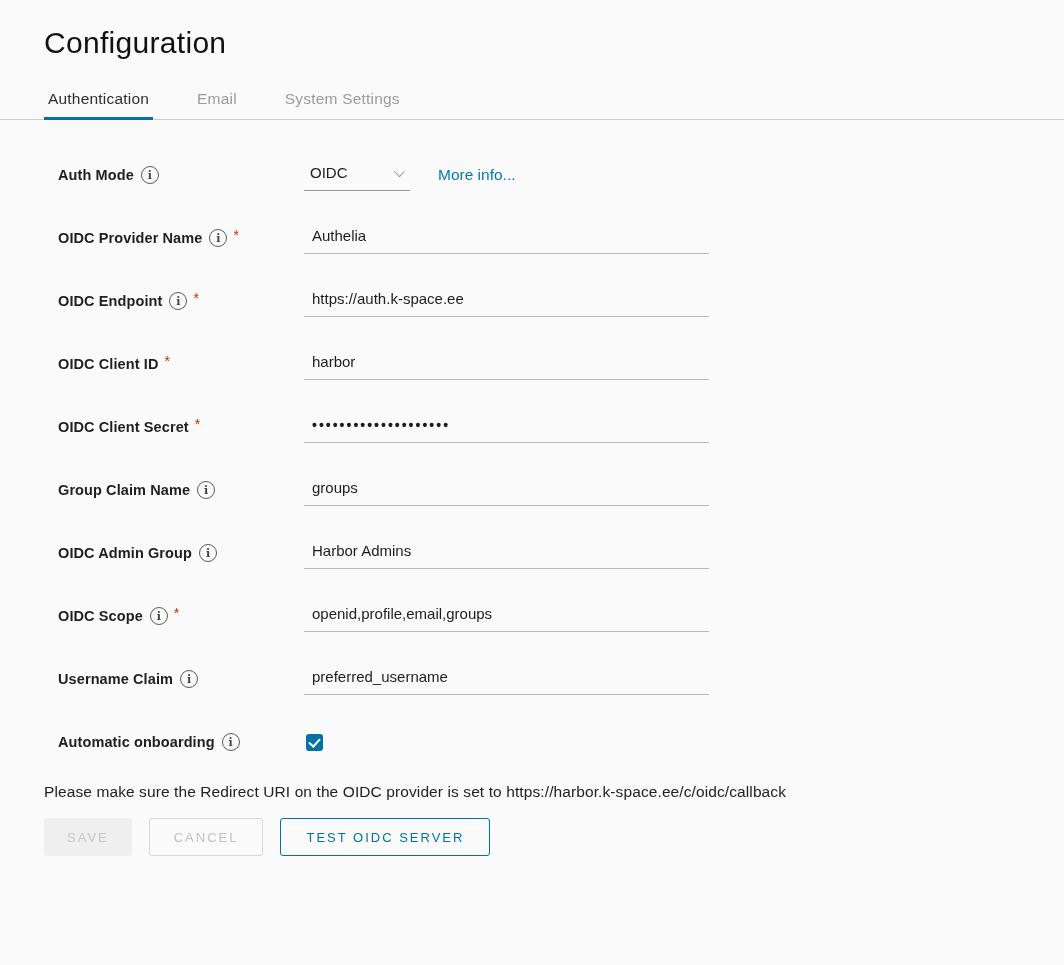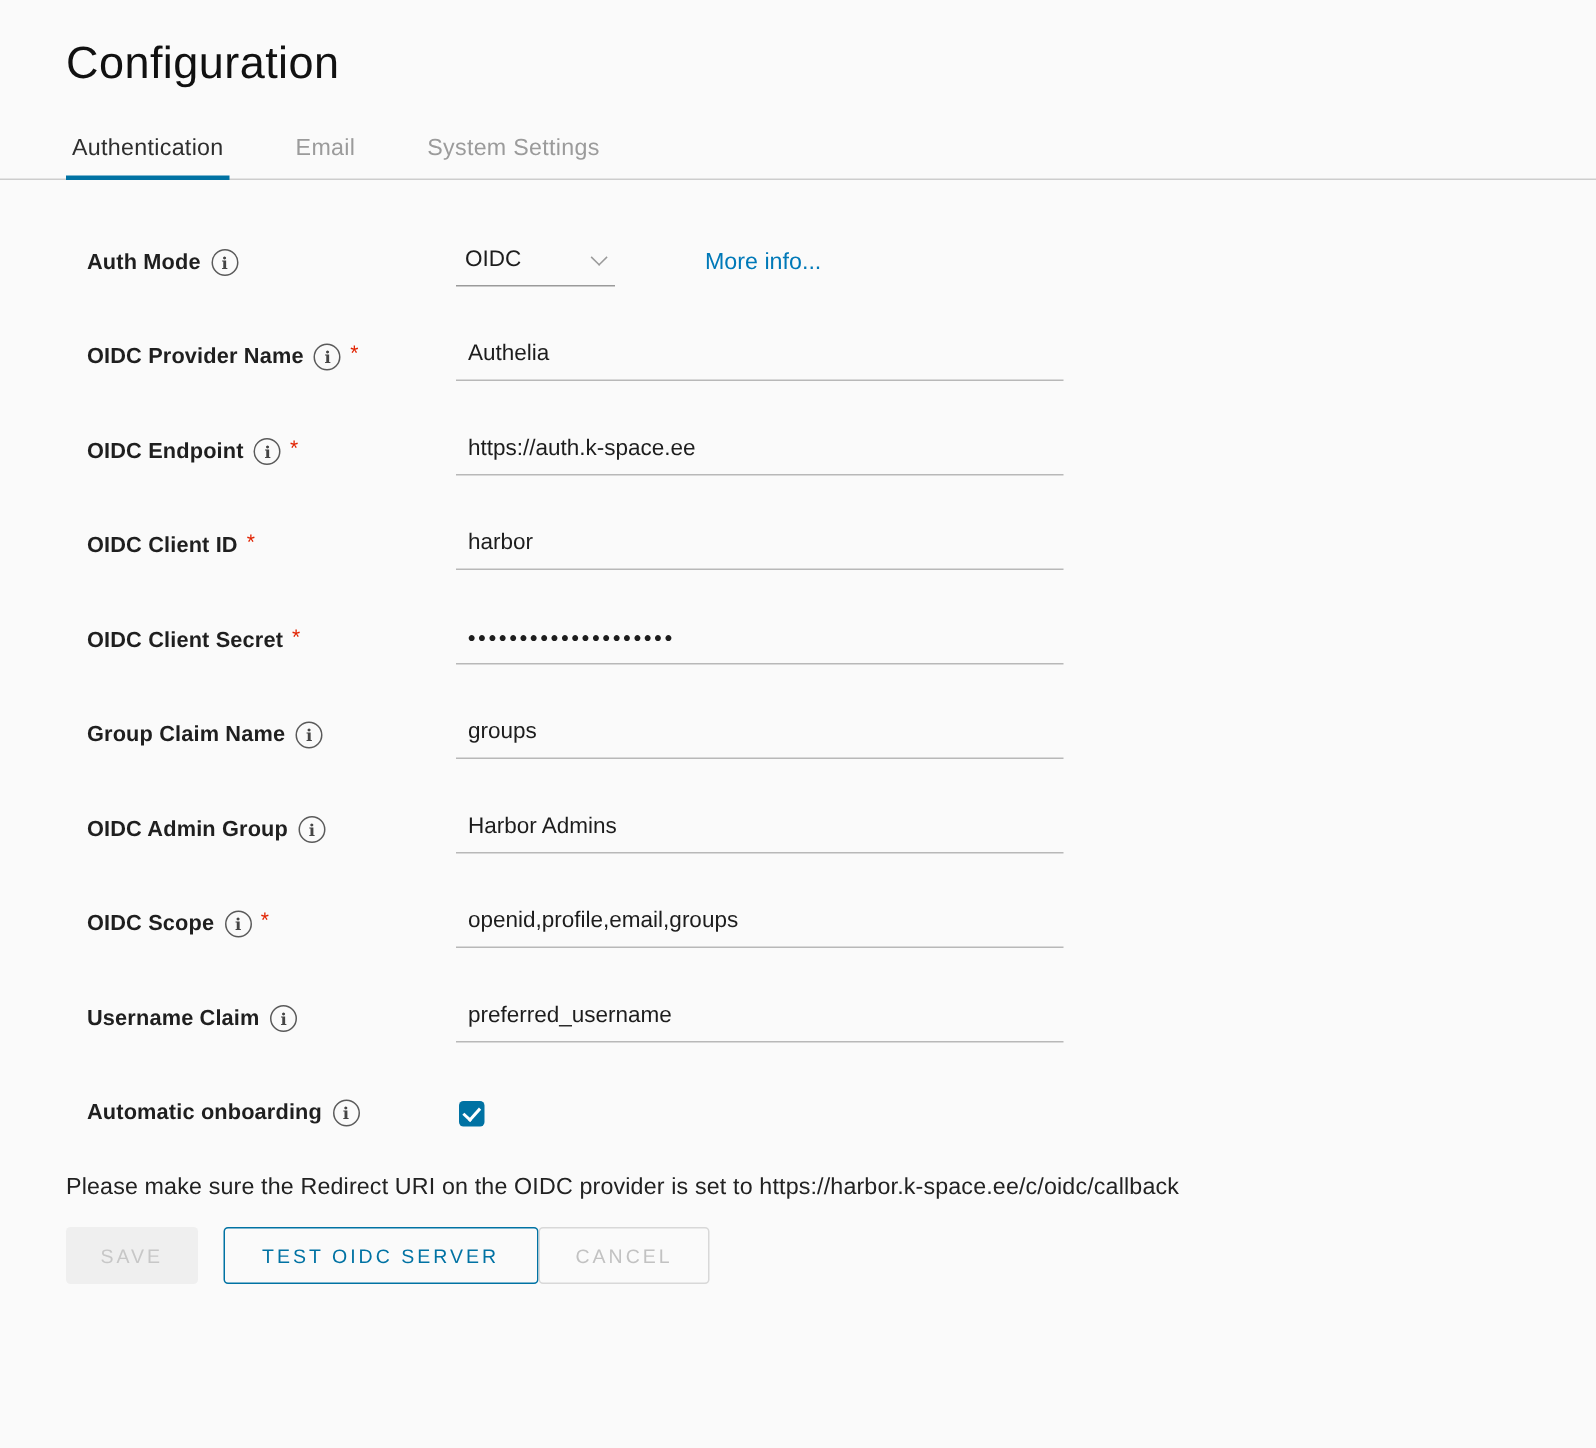--- a/index.html
+++ b/index.html
@@ -42,21 +42,21 @@
   .label-text { font-size:14.5px; font-weight:700; color:#1f1f1f; letter-spacing:0.1px; }
   .info-icon {
     width:18px; height:18px; border:1.6px solid #5a5a5a; border-radius:50%;
     display:inline-flex; align-items:center; justify-content:center;
     margin-left:7px; flex-shrink:0;
     font-family:"DejaVu Serif", serif; font-size:11px; font-weight:600; color:#454545;
     line-height:1;
   }
   .info-icon::after { content:"i"; }
   .required-mark { color:#e12200; font-size:14px; margin-left:6px; margin-top:-6px; }
-  .control-cell { display:flex; align-items:center;gap:32px; }
+  .control-cell { display:flex; align-items:center; }
 
   .text-field {
     width:405px; height:32px;
     background:transparent; border:none; border-bottom:1px solid #b8b8b8;
     font-family:"Liberation Sans", sans-serif;
     font-size:15px; color:#1d1d1d; padding:0 0 4px 8px; outline:none;
   }
   .text-field.secret { letter-spacing:2px; font-size:14px; font-weight:700; }
 
   .select-box {
@@ -223,17 +223,17 @@
         <div class="checkbox"></div>
       </div>
     </div>
 
   </div>
 
   <div class="note">Please make sure the Redirect URI on the OIDC provider is set to https://harbor.k-space.ee/c/oidc/callback</div>
 
   <div class="button-bar">
     <button class="btn btn-save" disabled="">SAVE</button>
+    <button class="btn btn-cancel" disabled="">CANCEL</button>
     <button class="btn btn-test">TEST OIDC SERVER</button>
-    <button class="btn btn-cancel" disabled="">CANCEL</button>
   </div>
 
 </div>
 
 </body></html>

